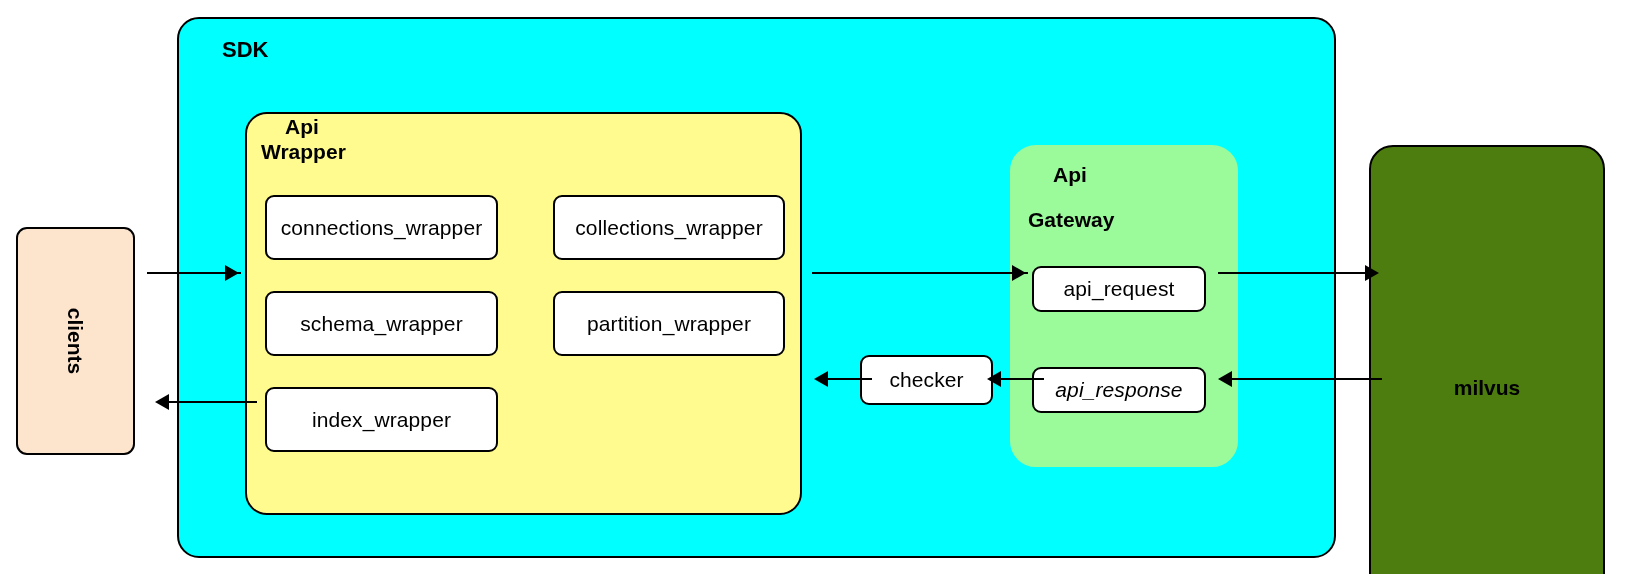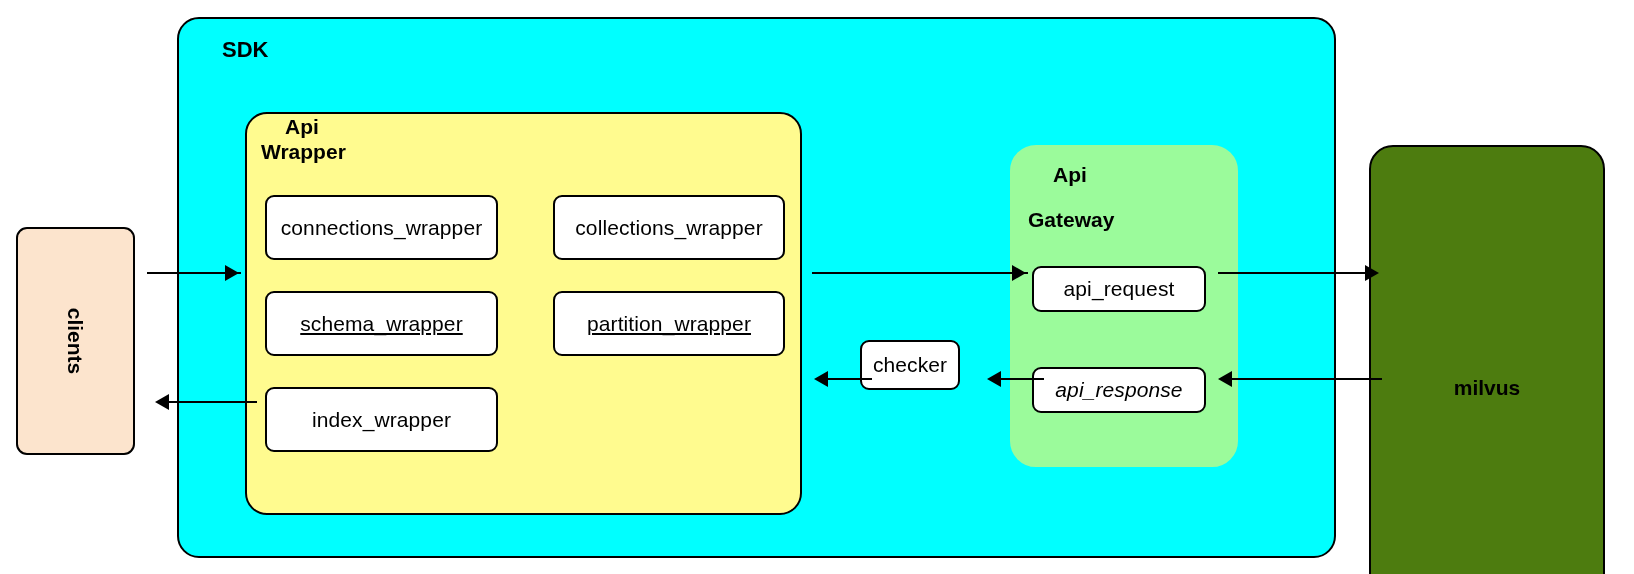--- a/index.html
+++ b/index.html
@@ -113,30 +113,30 @@
     background: #4d7c0f;
     border-radius: 24px;
     align-items: center;
     justify-content: center;
     font-size: 21px;
     font-weight: bold;
     color: #000000;
   }
 
   #checker-box {
-    left: 860px; top: 340px;
-    width: 100px; height: 50px;
+    left: 860px; top: 355px;
+    width: 133px; height: 50px;
   }
 
   
   .wrap-leaf { height: 65px; }
   .wl-col-a { left: 265px; width: 233px; }
   .wl-col-b { left: 553px; width: 232px; }
   .wl-row-1 { top: 195px; }
-  .wl-row-2 { top: 291px; text-decoration: underline; }
+  .wl-row-2 { top: 291px; }
   .wl-row-3 { top: 387px; }
 
   
   .gw-leaf { left: 1032px; width: 174px; height: 46px; }
   #api-request-box { top: 266px; }
   #api-response-box { top: 367px; font-style: italic; }
 
   
   .conn { position: absolute; }
   .conn-line {

